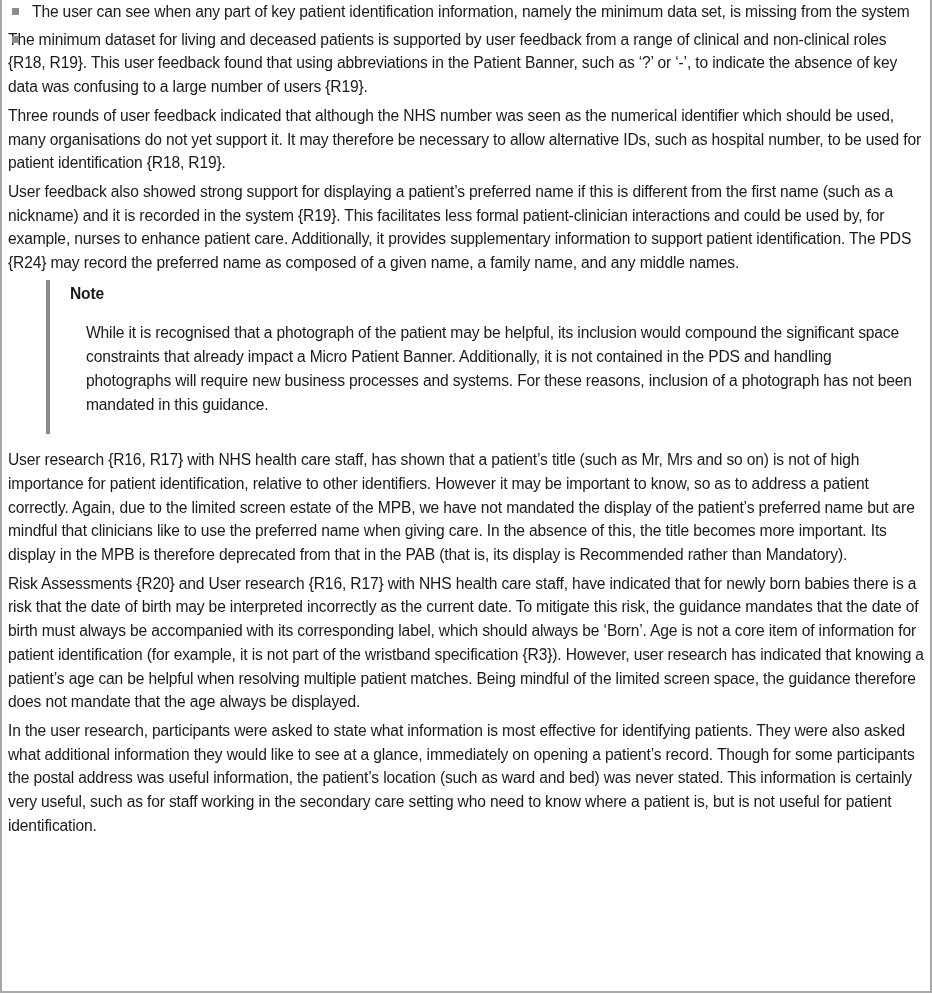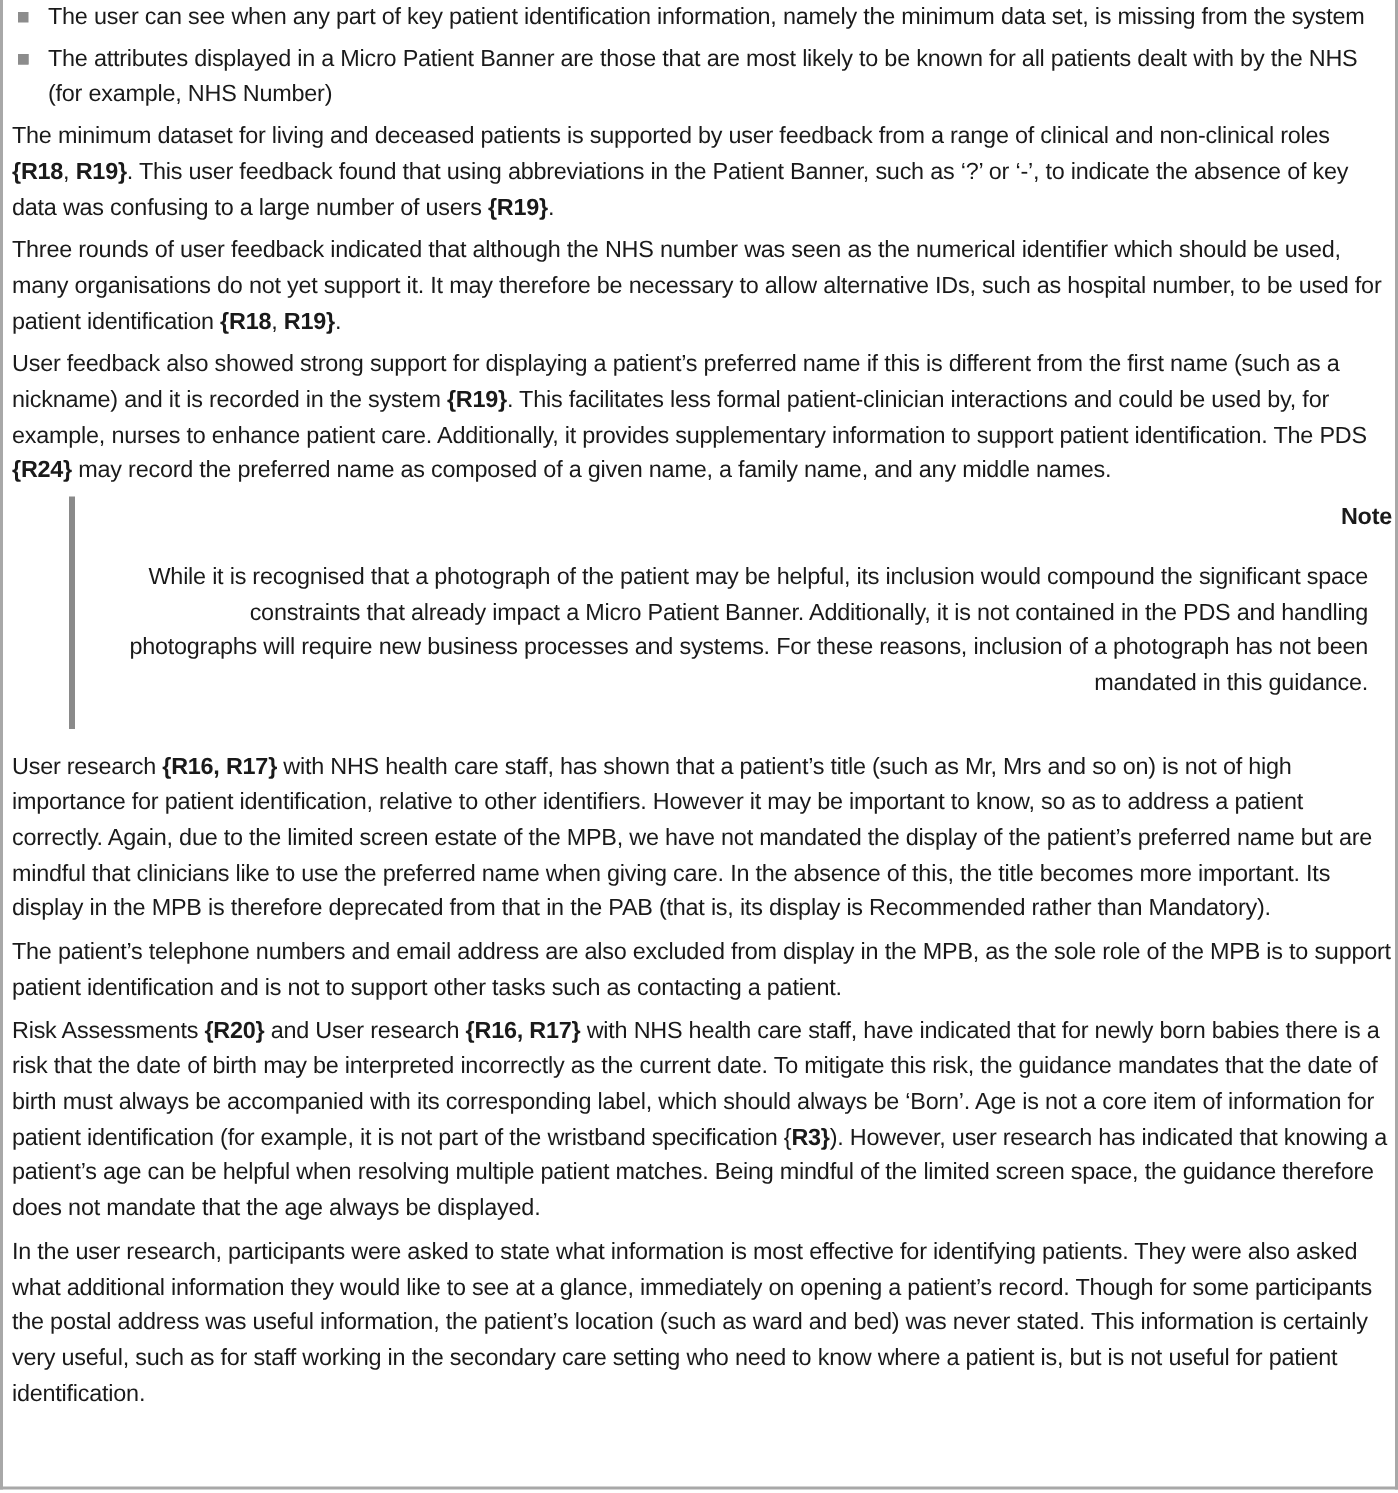--- a/index.html
+++ b/index.html
@@ -14,24 +14,24 @@
     font-family: "Liberation Sans", sans-serif;
     font-size: 15.6px; line-height: 23.7px; color: #1a1a1a;
     letter-spacing: -0.15px;
   }
   ul.bullets { list-style: none; margin: 0; padding: 0; }
   ul.bullets li { position: relative; padding-left: 24px; margin: 0 0 4px 0; }
   ul.bullets li .sq {
     position: absolute; left: 4px; top: 8px; width: 7px; height: 7px; background: #8c8c8c;
   }
   p { margin: 0 0 5px 0; }
-  b { font-weight: bold; }
+  b { font-weight: normal; }
   .note {
     margin: 3px 0 14px 38px; padding: 2px 0 2px 20px;
-    border-left: 4px solid #8a8a8a; position: relative; text-align: right;
+    border-left: 4px solid #8a8a8a; position: relative;
   }
   .note .note-title { font-weight: bold; margin-bottom: 12px; }
   .note p { margin: 16px; }
 </style>
 </head>
 <body>
 
 <div class="frame"></div>
 
 <div class="content">
@@ -39,36 +39,34 @@
   <ul class="bullets">
     <li>
       <span class="sq"></span>
       <span>The user can see when any part of key patient identification information, namely the minimum data set, is missing from the system</span>
     </li>
     <li>
       <span class="sq"></span>
     </li>
     <li>
       <span class="sq"></span>
-      <span>The attributes displayed in a Micro Patient Banner are those that are most likely to be known for all patients dealt with by the NHS (for example, NHS Number)</span>
     </li>
   </ul>
 
   <p><span>The minimum dataset for living and deceased patients is supported by user feedback from a range of clinical and non-clinical roles </span><b>{R18</b><span>, </span><b>R19}</b><span>. This user feedback found that using abbreviations in the Patient Banner, such as ‘?’ or ‘-’, to indicate the absence of key data was confusing to a large number of users </span><b>{R19}</b><span>.</span></p>
 
   <p><span>Three rounds of user feedback indicated that although the NHS number was seen as the numerical identifier which should be used, many organisations do not yet support it. It may therefore be necessary to allow alternative IDs, such as hospital number, to be used for patient identification </span><b>{R18</b><span>, </span><b>R19}</b><span>.</span></p>
 
   <p><span>User feedback also showed strong support for displaying a patient’s preferred name if this is different from the first name (such as a nickname) and it is recorded in the system </span><b>{R19}</b><span>. This facilitates less formal patient-clinician interactions and could be used by, for example, nurses to enhance patient care. Additionally, it provides supplementary information to support patient identification. The PDS </span><b>{R24}</b><span> may record the preferred name as composed of a given name, a family name, and any middle names.</span></p>
 
   <div class="note">
     <div class="note-title">Note</div>
     <p>While it is recognised that a photograph of the patient may be helpful, its inclusion would compound the significant space constraints that already impact a Micro Patient Banner. Additionally, it is not contained in the PDS and handling photographs will require new business processes and systems. For these reasons, inclusion of a photograph has not been mandated in this guidance.</p>
   </div>
 
   <p><span>User research </span><b>{R16, R17}</b><span> with NHS health care staff, has shown that a patient’s title (such as Mr, Mrs and so on) is not of high importance for patient identification, relative to other identifiers. However it may be important to know, so as to address a patient correctly. Again, due to the limited screen estate of the MPB, we have not mandated the display of the patient’s preferred name but are mindful that clinicians like to use the preferred name when giving care. In the absence of this, the title becomes more important. Its display in the MPB is therefore deprecated from that in the PAB (that is, its display is Recommended rather than Mandatory).</span></p>
 
-  <p><span>The patient’s telephone numbers and email address are also excluded from display in the MPB, as the sole role of the MPB is to support patient identification and is not to support other tasks such as contacting a patient.</span></p>
 
   <p><span>Risk Assessments </span><b>{R20}</b><span> and User research </span><b>{R16, R17}</b><span> with NHS health care staff, have indicated that for newly born babies there is a risk that the date of birth may be interpreted incorrectly as the current date. To mitigate this risk, the guidance mandates that the date of birth must always be accompanied with its corresponding label, which should always be ‘Born’. Age is not a core item of information for patient identification (for example, it is not part of the wristband specification {</span><b>R3}</b><span>). However, user research has indicated that knowing a patient’s age can be helpful when resolving multiple patient matches. Being mindful of the limited screen space, the guidance therefore does not mandate that the age always be displayed.</span></p>
 
   <p><span>In the user research, participants were asked to state what information is most effective for identifying patients. They were also asked what additional information they would like to see at a glance, immediately on opening a patient’s record. Though for some participants the postal address was useful information, the patient’s location (such as ward and bed) was never stated. This information is certainly very useful, such as for staff working in the secondary care setting who need to know where a patient is, but is not useful for patient identification.</span></p>
 
 </div>
 
 </body></html>

